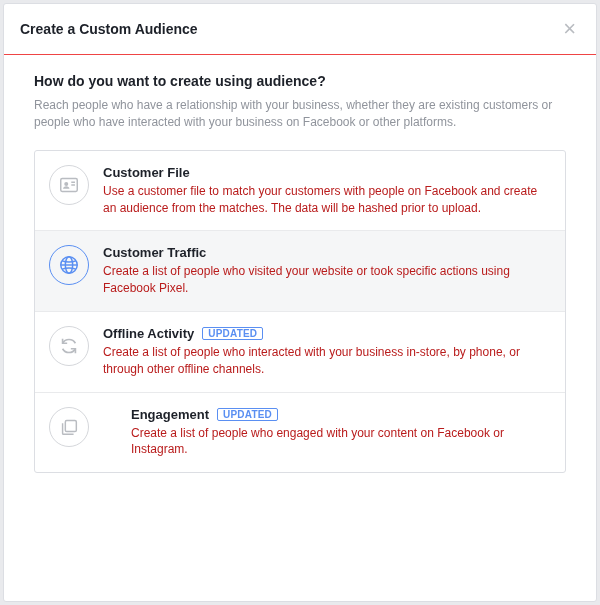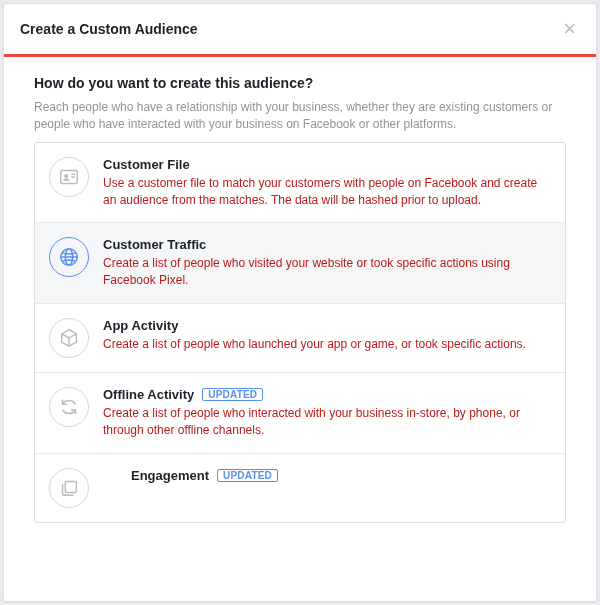--- a/index.html
+++ b/index.html
@@ -20,21 +20,21 @@
       border-radius: 3px;
       width: 100%;
       height: 100%;
       overflow: hidden;
     }
     .modal-header {
       display: flex;
       justify-content: space-between;
       align-items: center;
       padding: 14px 16px;
-      border-bottom: 3px solid #ef4444;
+      border-bottom: 1px solid #ef4444;
     }
     .modal-title {
       font-size: 14px;
       font-weight: 600;
       color: #1d2129;
     }
     .close-btn {
       background: none;
       border: none;
       color: #b9bcc1;
@@ -50,21 +50,21 @@
     .question {
       font-size: 14px;
       font-weight: 600;
       color: #1d2129;
       margin-bottom: 8px;
     }
     .description {
       font-size: 12px;
       color: #90949c;
       line-height: 1.45;
-      margin-bottom: 8px;
+      margin-bottom: 18px;
     }
     .options {
       border: 1px solid #dcdee3;
       border-radius: 3px;
       overflow: hidden;
     }
     .option {
       display: flex;
       align-items: flex-start;
       padding: 14px 14px 14px 14px;
@@ -131,21 +131,21 @@
 <body>
 
 <div class="modal">
   <div class="modal-header">
     <div class="modal-title">Create a Custom Audience</div>
     <button class="close-btn">
       <span>×</span>
     </button>
   </div>
   <div class="modal-body">
-    <div class="question">How do you want to create this audience?</div>
+    <div class="question">How do you want to create using audience?</div>
     <div class="description">Reach people who have a relationship with your business, whether they are existing customers or people who have interacted with your business on Facebook or other platforms.</div>
 
     <div class="options">
 
       <div class="option">
         <div class="option-icon">
           <svg class="icon-svg" viewBox="0 0 24 24" fill="none" stroke="currentColor" stroke-width="1.6">
             <rect x="3" y="5" width="18" height="14" rx="1.5"></rect>
             <circle cx="9" cy="11" r="2.2" fill="currentColor" stroke="none"></circle>
             <path d="M5.5 16c0-1.6 1.6-2.6 3.5-2.6s3.5 1 3.5 2.6" fill="currentColor" stroke="none"></path>
@@ -172,35 +172,20 @@
           </svg>
         </div>
         <div class="option-content">
           <div class="option-title-row">
             <div class="option-title">Customer Traffic</div>
           </div>
           <div class="option-desc">Create a list of people who visited your website or took specific actions using Facebook Pixel.</div>
         </div>
       </div>
 
-      <div class="option">
-        <div class="option-icon">
-          <svg class="icon-svg" viewBox="0 0 24 24" fill="none" stroke="currentColor" stroke-width="1.6">
-            <path d="M12 3 L20 7.5 L20 16.5 L12 21 L4 16.5 L4 7.5 Z"></path>
-            <path d="M4 7.5 L12 12 L20 7.5"></path>
-            <line x1="12" y1="12" x2="12" y2="21"></line>
-          </svg>
-        </div>
-        <div class="option-content">
-          <div class="option-title-row">
-            <div class="option-title">App Activity</div>
-          </div>
-          <div class="option-desc">Create a list of people who launched your app or game, or took specific actions.</div>
-        </div>
-      </div>
 
       <div class="option">
         <div class="option-icon">
           <svg class="icon-svg" viewBox="0 0 24 24" fill="none" stroke="currentColor" stroke-width="1.8">
             <path d="M19 9 A8 8 0 0 0 5 9"></path>
             <polyline points="5,4 5,9 10,9"></polyline>
             <path d="M5 15 A8 8 0 0 0 19 15"></path>
             <polyline points="19,20 19,15 14,15"></polyline>
           </svg>
         </div>
@@ -218,18 +203,19 @@
           <svg class="icon-svg" viewBox="0 0 24 24" fill="none" stroke="currentColor" stroke-width="1.6">
             <rect x="8" y="5" width="12" height="12" rx="1.5"></rect>
             <path d="M5 8 L5 19 A1 1 0 0 0 6 20 L17 20"></path>
           </svg>
         </div>
         <div class="option-content">
           <div class="option-title-row">
             <div class="option-title">Engagement</div>
             <span class="badge">UPDATED</span>
           </div>
+          <div class="option-desc">Create a list of people who engaged with your content on Facebook or Instagram.</div>
         </div>
       </div>
 
     </div>
   </div>
 </div>
 
 </body></html>

